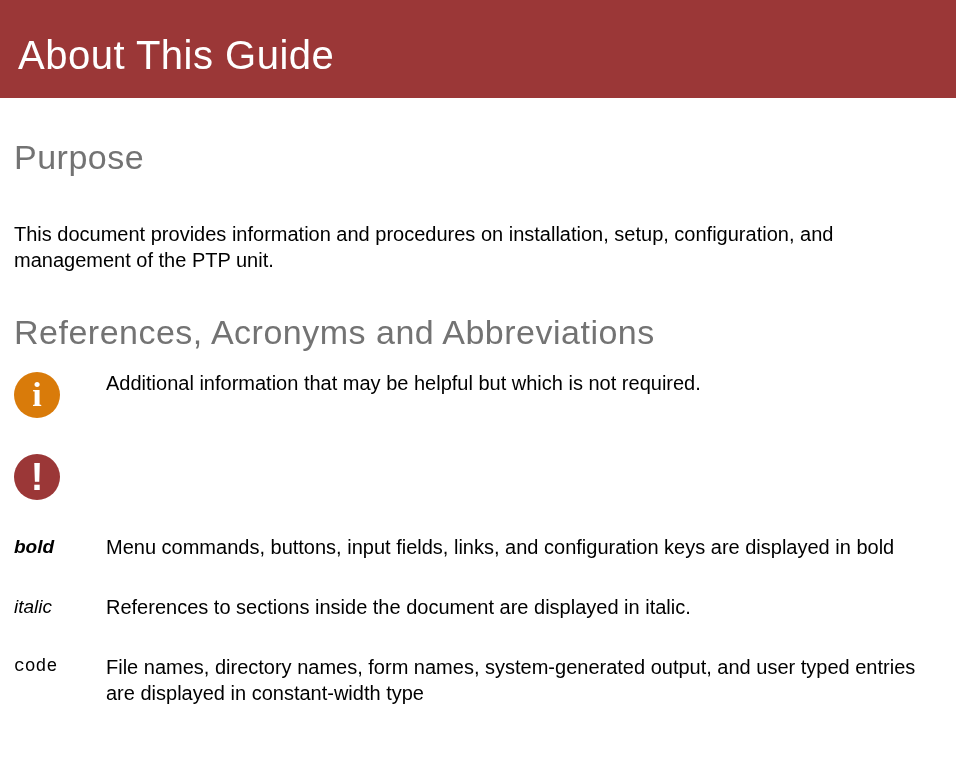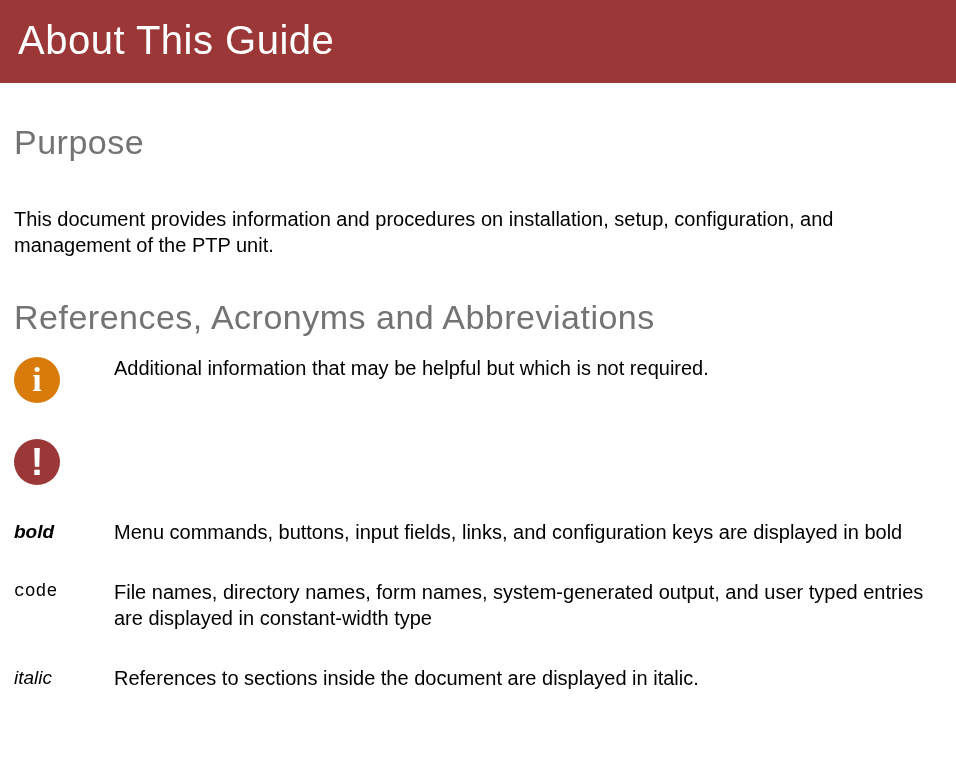--- a/index.html
+++ b/index.html
@@ -5,21 +5,21 @@
     * { box-sizing: border-box; margin: 0; padding: 0; }
     body {
       font-family: Arial, Helvetica, sans-serif;
       width: 956px;
       background: #fff;
       color: #000;
     }
     .banner {
       background: #9b3737;
       color: #fff;
-      padding: 18px 18px 20px 18px;
+      padding: 33px 18px 20px 18px;
     }
     .banner h1 {
       font-family: "Lucida Sans Unicode", "Lucida Grande", "Trebuchet MS", sans-serif;
       font-weight: 400;
       font-size: 40px;
       letter-spacing: 0.5px;
     }
     .content {
       padding: 0 14px;
     }
@@ -57,21 +57,20 @@
     .conv-symbol.bold-lbl { font-weight: bold; font-style: italic; }
     .conv-symbol.italic-lbl { font-style: italic; }
     .conv-symbol.code-lbl {
       font-family: "Courier New", monospace;
       font-size: 18px;
     }
     .conv-desc {
       font-size: 20px;
       line-height: 1.3;
       flex: 1;
-      margin-left: 8px;
     }
     .icon-circle {
       width: 46px;
       height: 46px;
       border-radius: 50%;
       display: flex;
       align-items: center;
       justify-content: center;
     }
     .info-icon {
@@ -127,24 +126,24 @@
           </div>
       </div>
     </div>
 
     <div class="conv-row">
       <div class="conv-symbol bold-lbl">bold</div>
       <div class="conv-desc">Menu commands, buttons, input fields, links, and configuration keys are displayed in bold</div>
     </div>
 
     <div class="conv-row">
-      <div class="conv-symbol code-lbl">code</div>
-      <div class="conv-desc">File names, directory names, form names, system-generated output, and user typed entries are displayed in constant-width type</div>
+      <div class="conv-symbol italic-lbl">italic</div>
+      <div class="conv-desc">References to sections inside the document are displayed in italic.</div>
     </div>
 
     <div class="conv-row">
-      <div class="conv-symbol italic-lbl">italic</div>
-      <div class="conv-desc">References to sections inside the document are displayed in italic.</div>
+      <div class="conv-symbol code-lbl">code</div>
+      <div class="conv-desc">File names, directory names, form names, system-generated output, and user typed entries are displayed in constant-width type</div>
     </div>
 
   </div>
 
 </div>
 
 </body></html>

